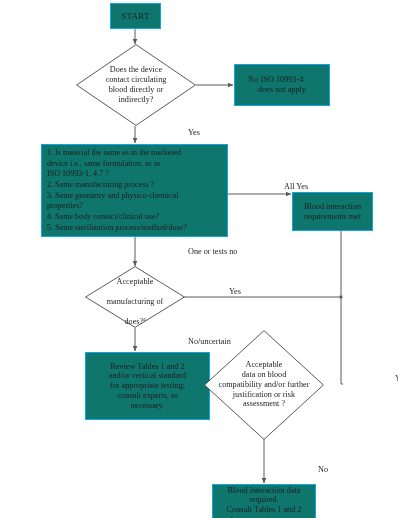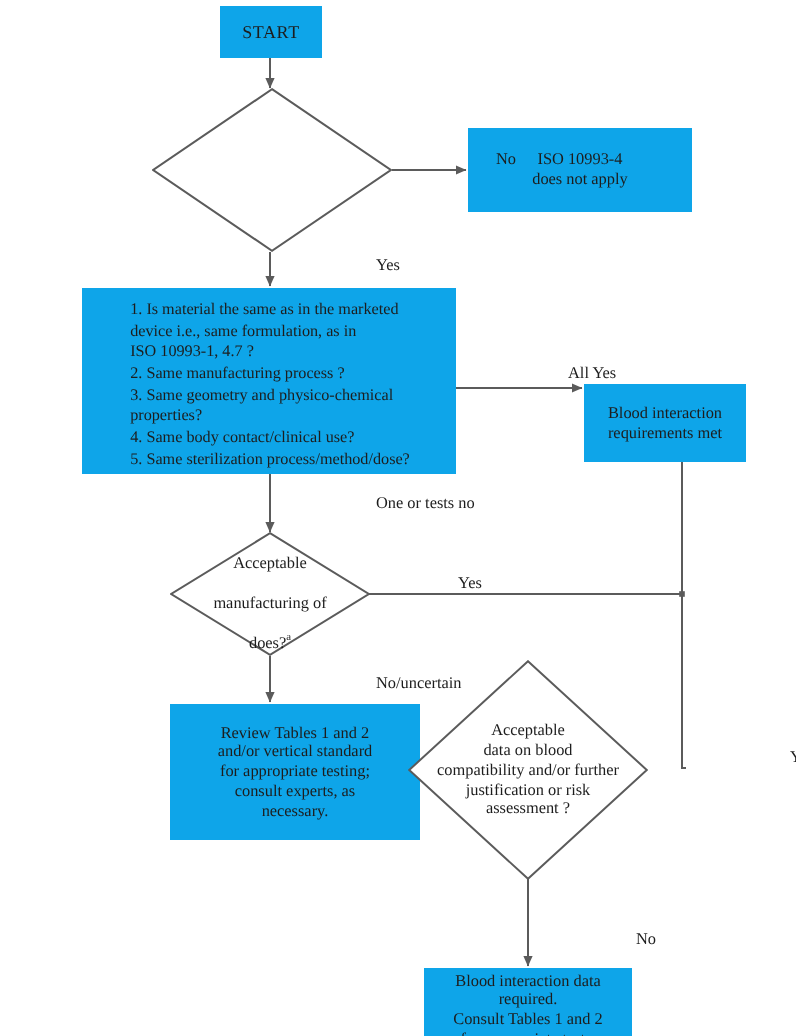--- a/index.html
+++ b/index.html
@@ -26,40 +26,40 @@
   }
   .node {
     position: absolute;
     box-sizing: border-box;
     display: flex;
     align-items: center;
     justify-content: center;
     text-align: center;
   }
   .box {
-    border: 3px solid #0ea5e9;
-    background: #0ea5e9;
+    border: 1px solid #0ea5e9;
+    background: #0f766e;
   }
   .box-text {
     line-height: 1.18;
     padding: 0 2px;
     white-space: pre-line;
   }
   .node-start .box-text {
     font-size: 9px;
     letter-spacing: 0.3px;
   }
   .node-iso .box-text { font-size: 8.2px; }
   .node-met .box-text { font-size: 8.2px; }
   .node-review .box-text { font-size: 8.2px; }
   .node-result .box-text { font-size: 8.2px; }
 
   .node-list {
     align-items: flex-start;
-    justify-content: center;
+    justify-content: flex-start;
     text-align: left;
   }
   .node-list .box-text {
     font-size: 8.1px;
     line-height: 1.32;
     padding: 3px 4px 0 5px;
     white-space: pre-line;
     text-align: left;
   }
 
@@ -134,23 +134,27 @@
   </svg>
 
   <div class="node box node-start" style="left:110px; top:3px; width:51px; height:26px;">
     <span class="box-text">START</span>
   </div>
 
   <div class="diamond-wrap" style="left:76px; top:44px; width:120px; height:82px;">
     <svg class="diamond-shape" viewBox="0 0 120 82" preserveAspectRatio="none">
       <polygon points="60,0.6 119.4,41 60,81.4 0.6,41" fill="#ffffff" stroke="#5b5b5b" stroke-width="1"></polygon>
     </svg>
-  </div>
-
-  <div class="node box node-iso" style="left:234px; top:64px; width:112px; height:42px;">
+    <div class="diamond-label" style="width:104px;">Does the device
+contact circulating
+blood directly or
+indirectly?</div>
+  </div>
+
+  <div class="node box node-iso" style="left:234px; top:64px; width:96px; height:42px;">
     <span class="box-text">ISO 10993-4
 does not apply</span>
   </div>
 
   <div class="node box node-list" style="left:41px; top:144px; width:187px; height:93px;">
     <span class="box-text">1. Is material the same as in the marketed
 device i.e., same formulation, as in
 ISO 10993-1, 4.7 ?
 2. Same manufacturing process ?
 3. Same geometry and physico-chemical

